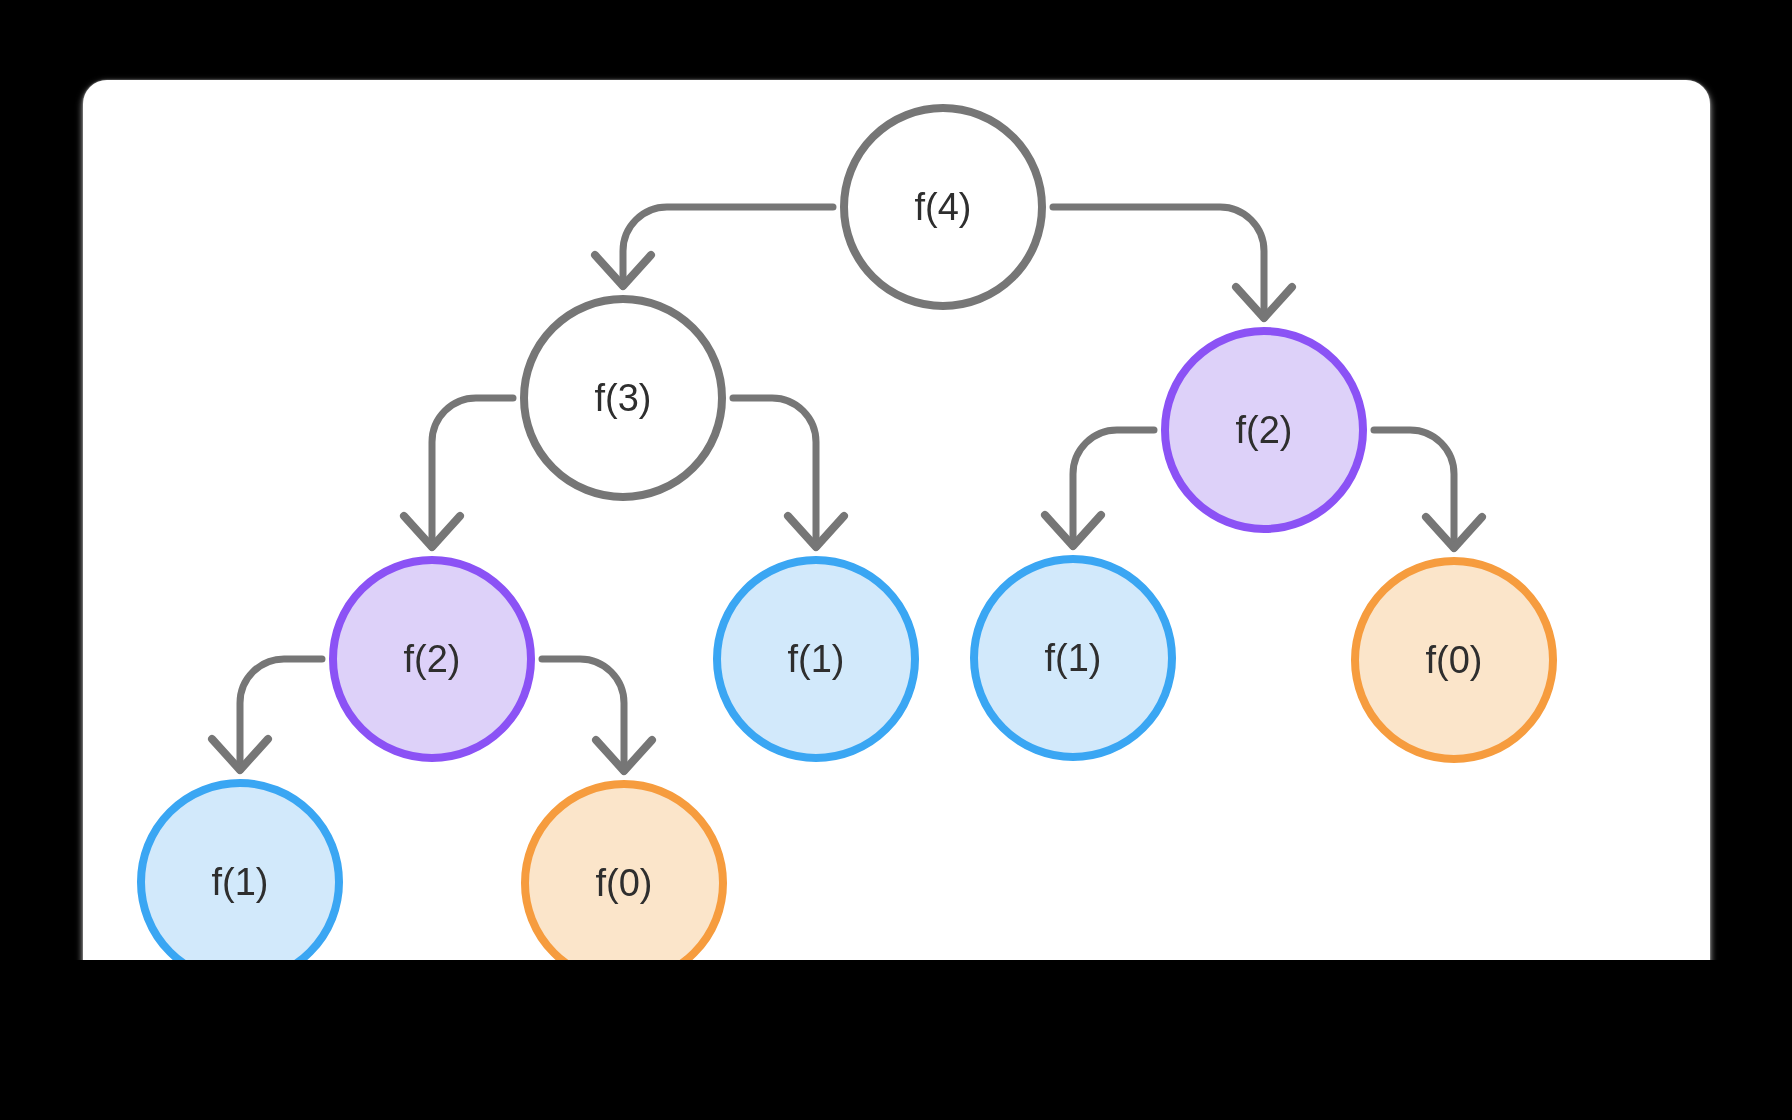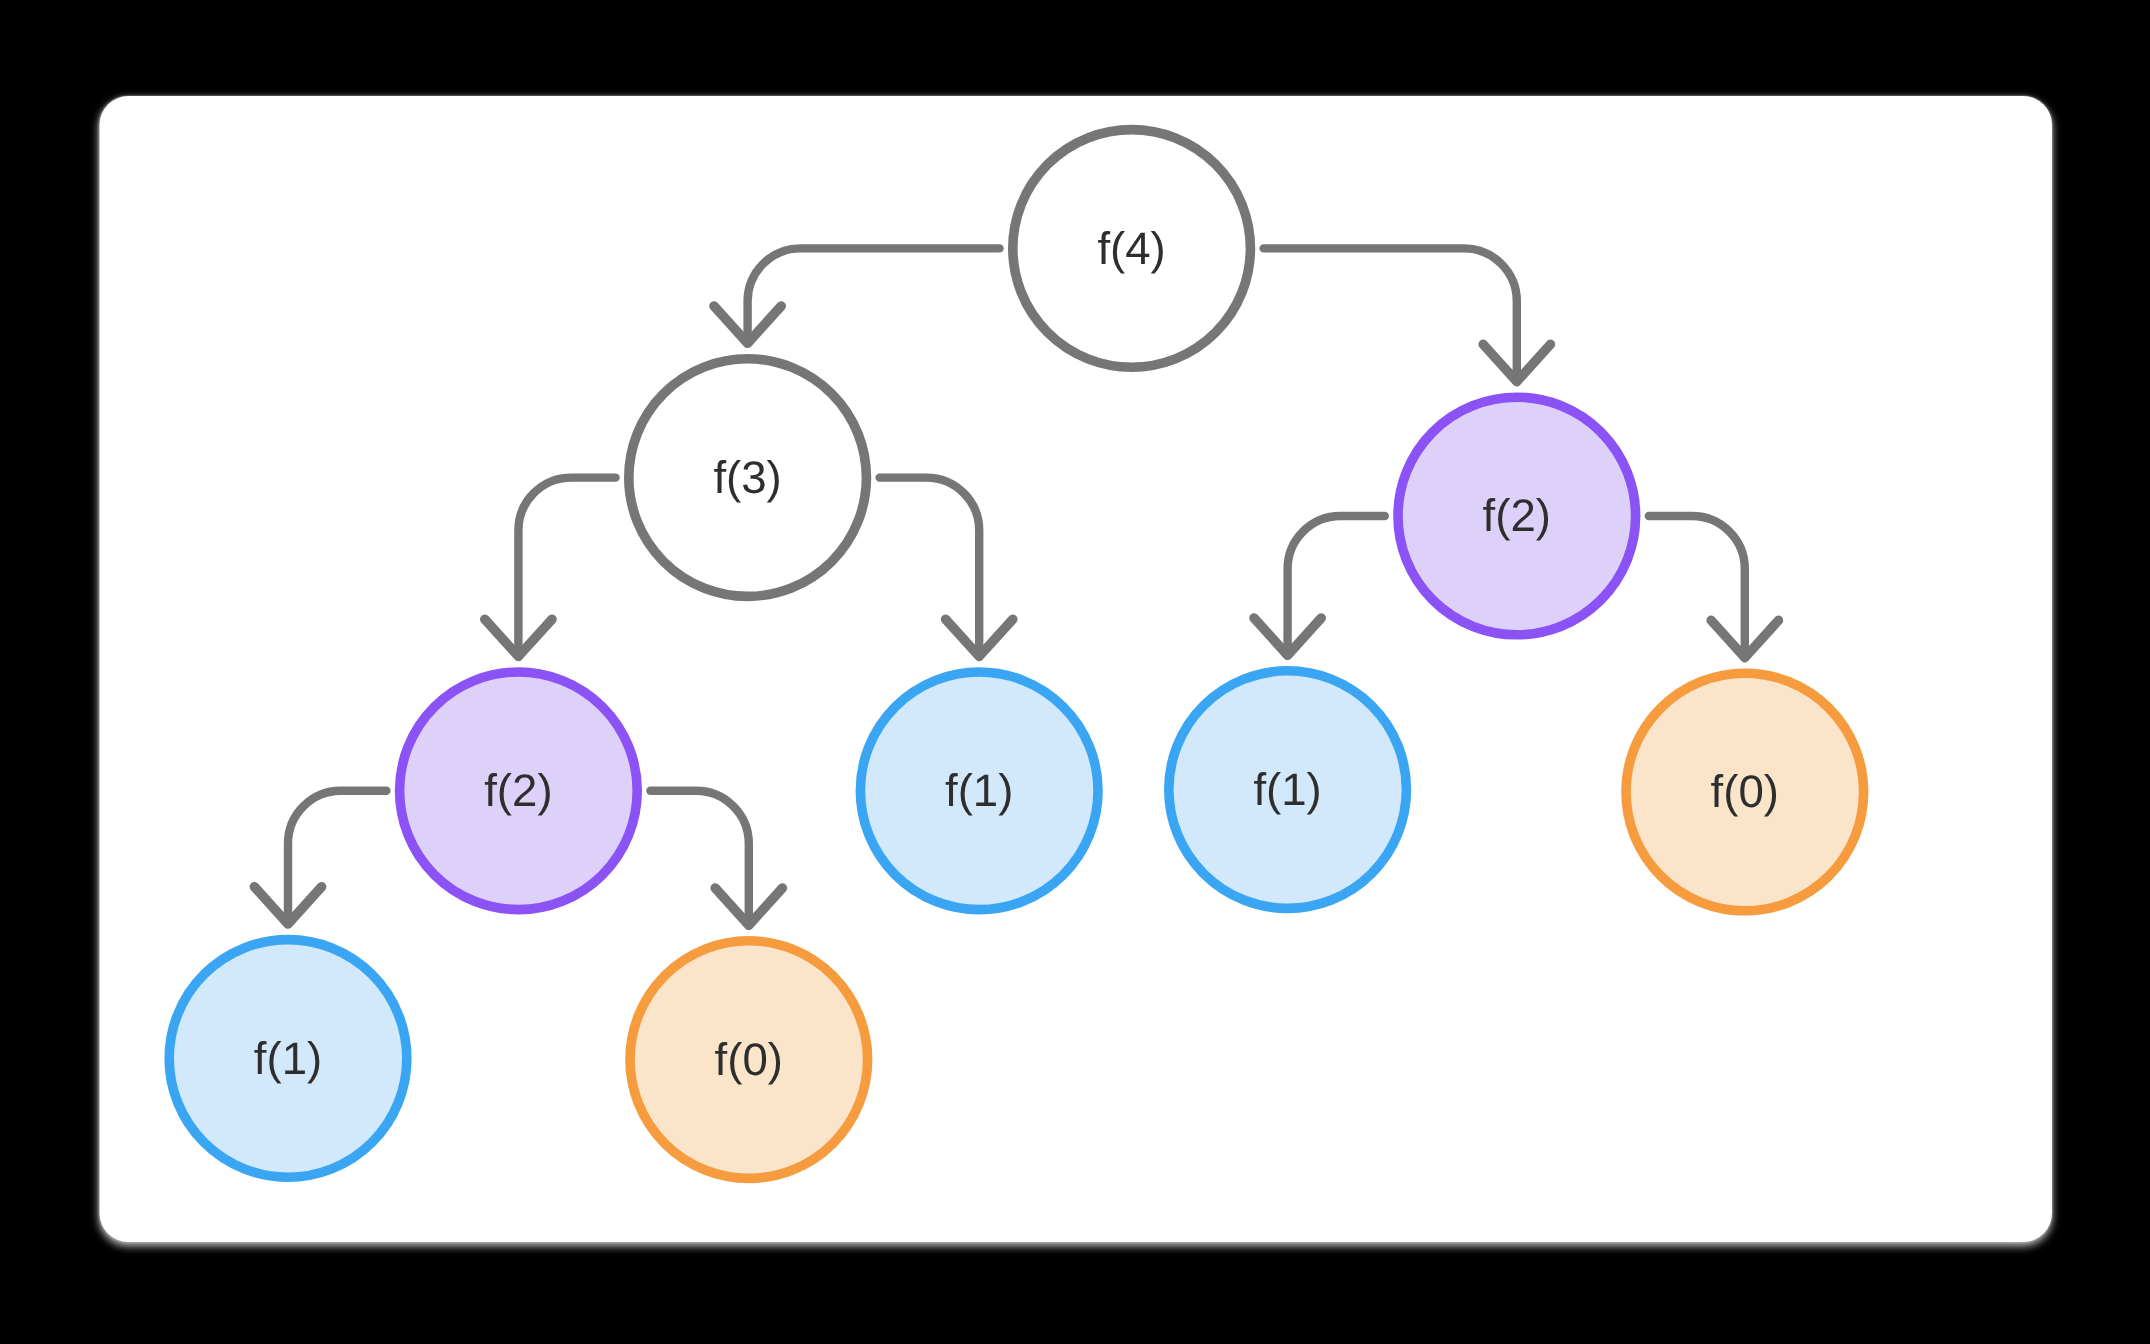--- a/index.html
+++ b/index.html
@@ -3,21 +3,21 @@
 <meta charset="utf-8">
 <style>
   html, body {
     margin: 0;
     padding: 0;
     background: #000000;
   }
   .stage {
     position: relative;
     width: 1792px;
-    height: 1120px;
+    height: 960px;
     background: #000000;
     overflow: hidden;
     font-family: "Liberation Sans", sans-serif;
   }
   .card {
     position: absolute;
     left: 83px;
     top: 80px;
     width: 1627px;
     height: 955px;

